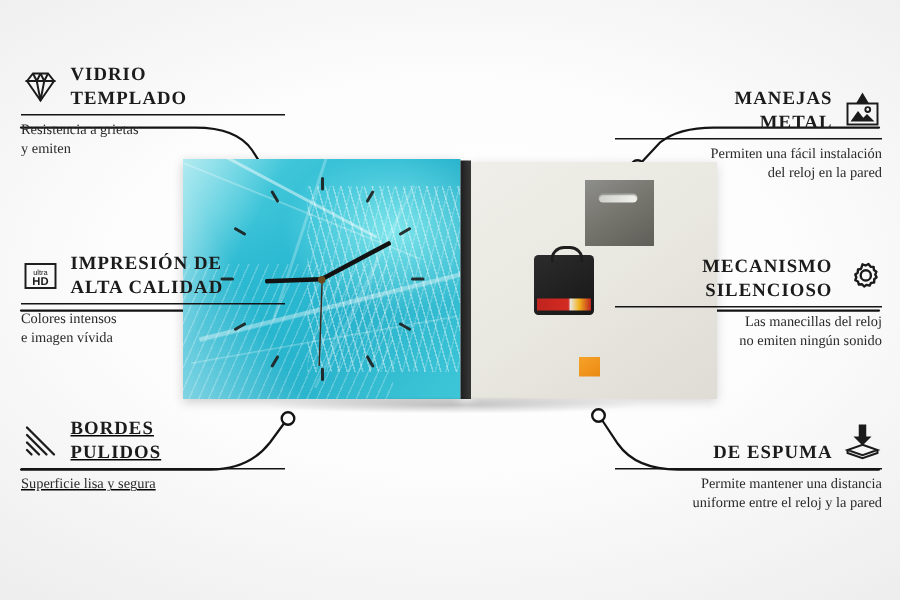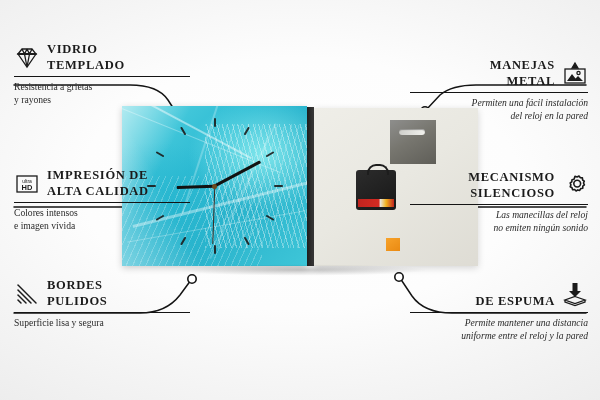--- a/index.html
+++ b/index.html
@@ -28,29 +28,29 @@
     color:#1b1b1b;line-height:1.24;text-transform:uppercase;
   }
   .feat.left .titles{text-align:left;}
   .feat.right .titles{text-align:right;}
   .rule{height:1.4px;background:#141414;margin:3px 0 4px 0;}
   .desc{
     font-family:"Liberation Serif", serif;
     font-size:9.6px;line-height:1.35;color:#2a2a2a;
   }
   .feat.left .desc{text-align:left;}
-  .feat.right .desc{text-align:right;font-style:italic;}
+  .feat.right .desc{text-align:right;}
 
   .ico{flex:0 0 auto;width:26px;height:26px;display:block;}
   .ico svg{display:block;width:26px;height:26px;}
 
   
   #f-glass   {left:14px;  top:42px;  width:176px;}
   #f-print   {left:14px;  top:168px; width:176px;}
-  #f-edges   {left:14px;  top:278px; width:176px;}
+  #f-edges   {left:14px;  top:278px; width:176px;text-decoration:underline;}
   #f-hooks   {right:12px; top:58px;  width:178px;}
   #f-mech    {right:12px; top:170px; width:178px;}
   #f-foam    {right:12px; top:278px; width:178px;}
 
   
   #product{position:absolute;left:122px;top:106px;width:356px;height:162px;}
 
   
   #clock-panel{
     position:absolute;left:0;top:0;width:185px;height:160px;
@@ -213,21 +213,21 @@
           </svg>
       </span>
       <span class="titles">
         <span>VIDRIO</span><br>
         <span>TEMPLADO</span>
       </span>
     </div>
     <div class="rule"></div>
     <div class="desc">
       <span>Resistencia a grietas</span><br>
-      <span>y rayones</span>
+      <span>y emiten</span>
     </div>
   </div>
 
   <div class="feat left" id="f-print">
     <div class="row">
       <span class="ico">
         <svg viewBox="0 0 26 26">
           <rect x="3" y="5" width="20" height="16" fill="none" stroke="#1b1b1b" stroke-width="1.3"></rect>
           <text x="13" y="12" font-family="Liberation Sans, sans-serif" font-size="5" text-anchor="middle" fill="#1b1b1b">ultra</text>
           <text x="13" y="19" font-family="Liberation Sans, sans-serif" font-size="7.5" font-weight="bold" text-anchor="middle" fill="#1b1b1b">HD</text>

